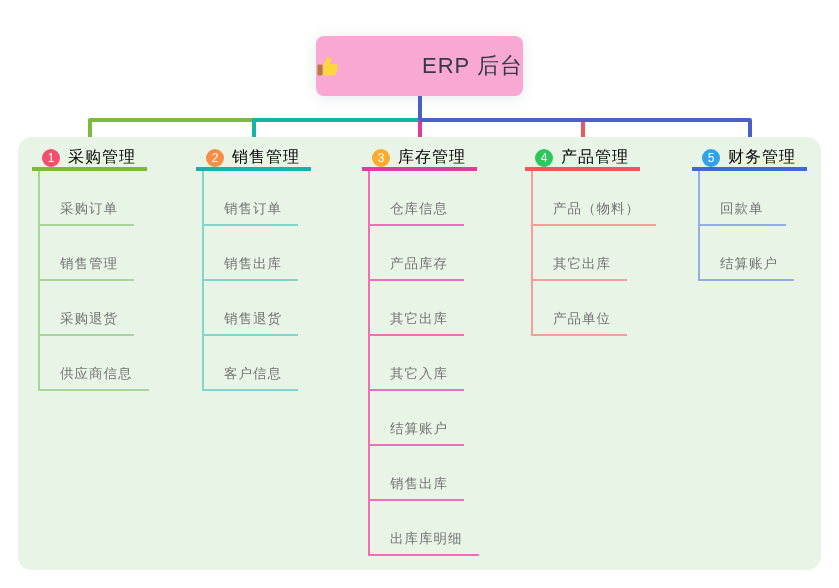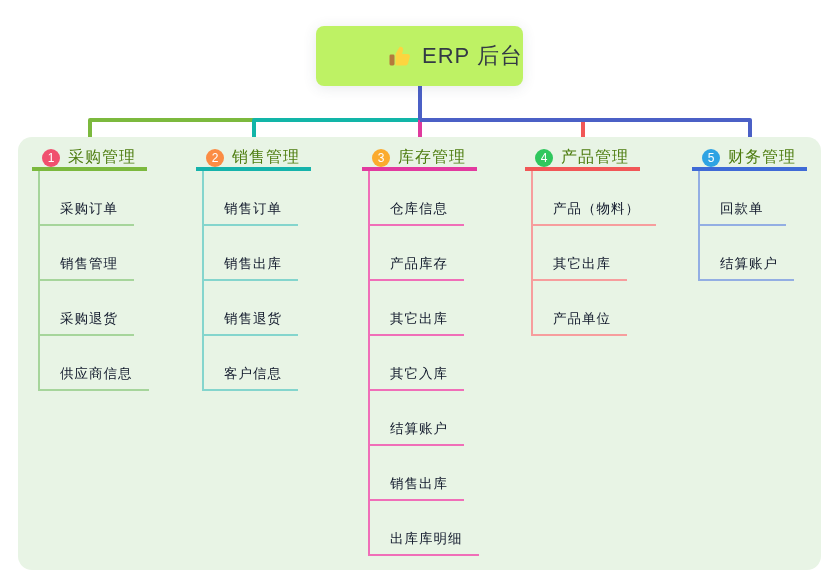--- a/index.html
+++ b/index.html
@@ -12,28 +12,28 @@
     overflow: hidden;
   }
   .connectors {
     position: absolute;
     left: 0; top: 0;
     width: 839px; height: 180px;
     pointer-events: none;
   }
   .root-card {
     position: absolute;
-    left: 316px; top: 26px;
+    left: 316px; top: 36px;
     width: 207px; height: 60px;
-    background: #bef264;
+    background: #f9a8d4;
     border-radius: 8px;
     box-shadow: 0 2px 14px rgba(60,70,90,0.12);
     display: flex;
     align-items: center;
-    justify-content: flex-end;
+    justify-content: space-between;
     gap: 10px;
     z-index: 3;
   }
   .root-title {
     font-size: 22px;
     color: #333a45;
     font-weight: 500;
     letter-spacing: 1px;
     white-space: nowrap;
   }
@@ -65,39 +65,39 @@
     border-radius: 50%;
     background: var(--badge);
     color: #ffffff;
     font-size: 12px;
     line-height: 18px;
     text-align: center;
     font-weight: 500;
   }
   .branch-title {
     font-size: 16px;
-    color: #4d7c0f;
+    color: #000000;
     white-space: nowrap;
     letter-spacing: 1px;
   }
   .children {
     margin-left: 6px;
     border-left: 2px solid var(--child-line);
     width: max-content;
   }
   .child {
     height: 55px;
     display: flex;
     align-items: flex-end;
     padding: 0 16px 6px 20px;
     min-width: 86px;
     width: max-content;
     border-bottom: 2px solid var(--child-line);
     font-size: 13.5px;
-    color: #0f172a;
+    color: #737373;
     letter-spacing: 1px;
     white-space: nowrap;
     cursor: pointer;
   }
 </style>
 </head>
 <body>
 
 <div class="stage">
 

